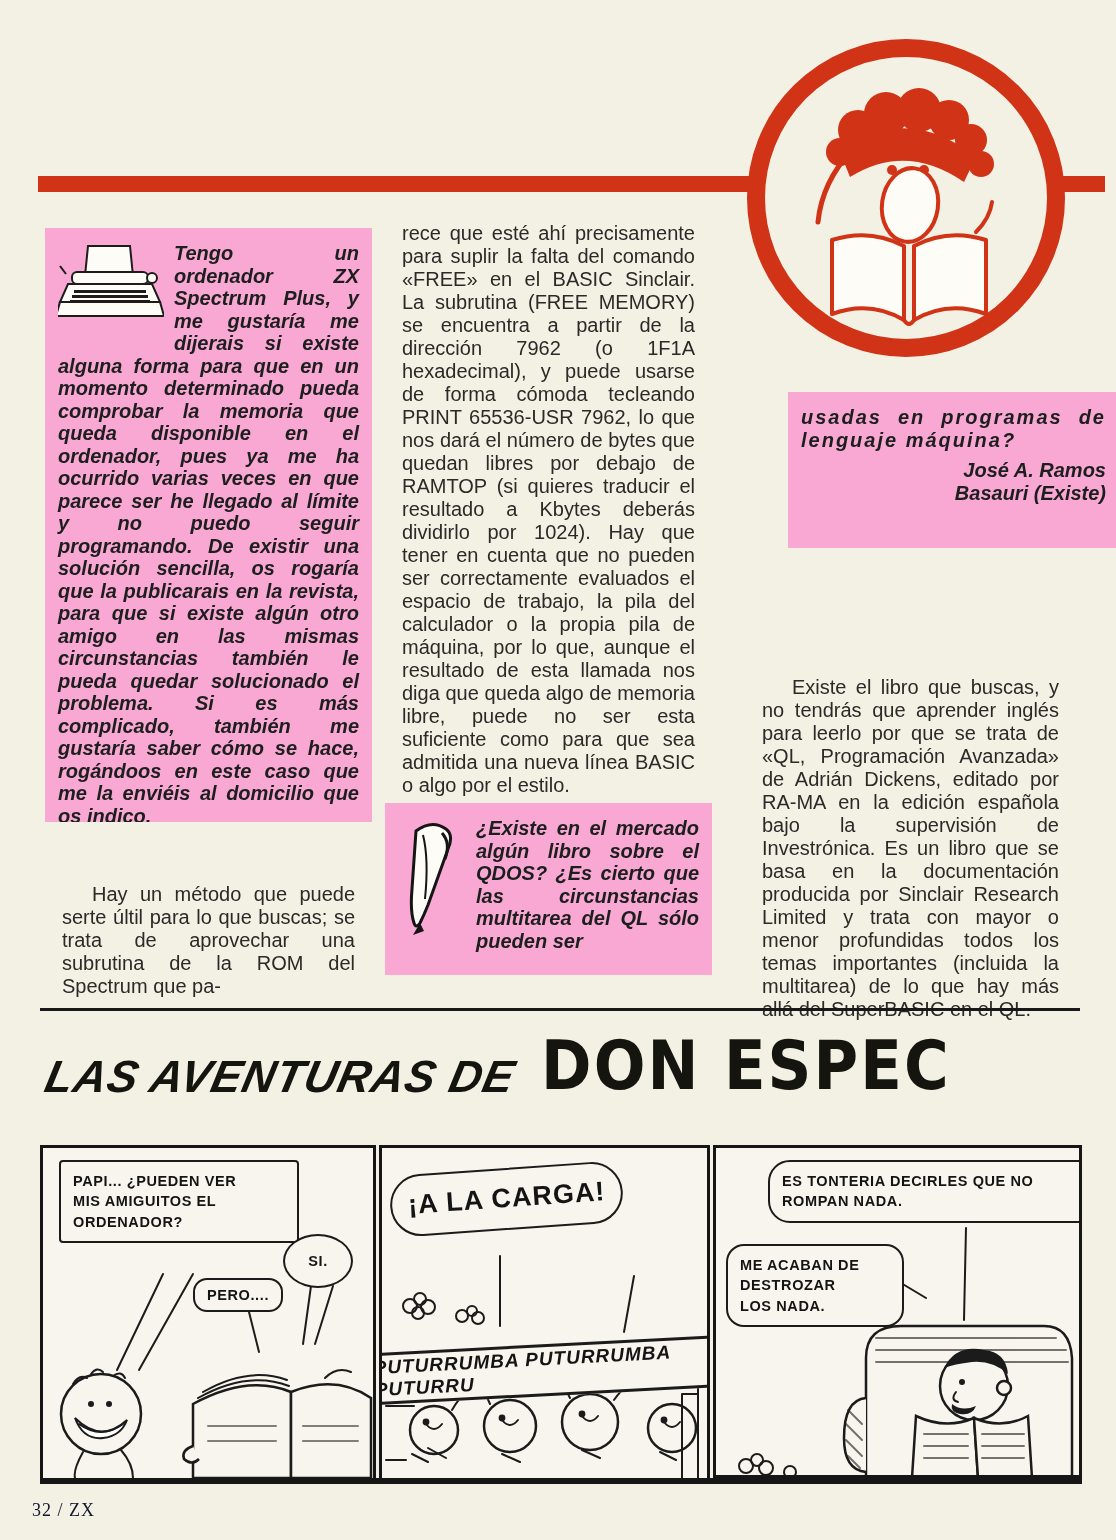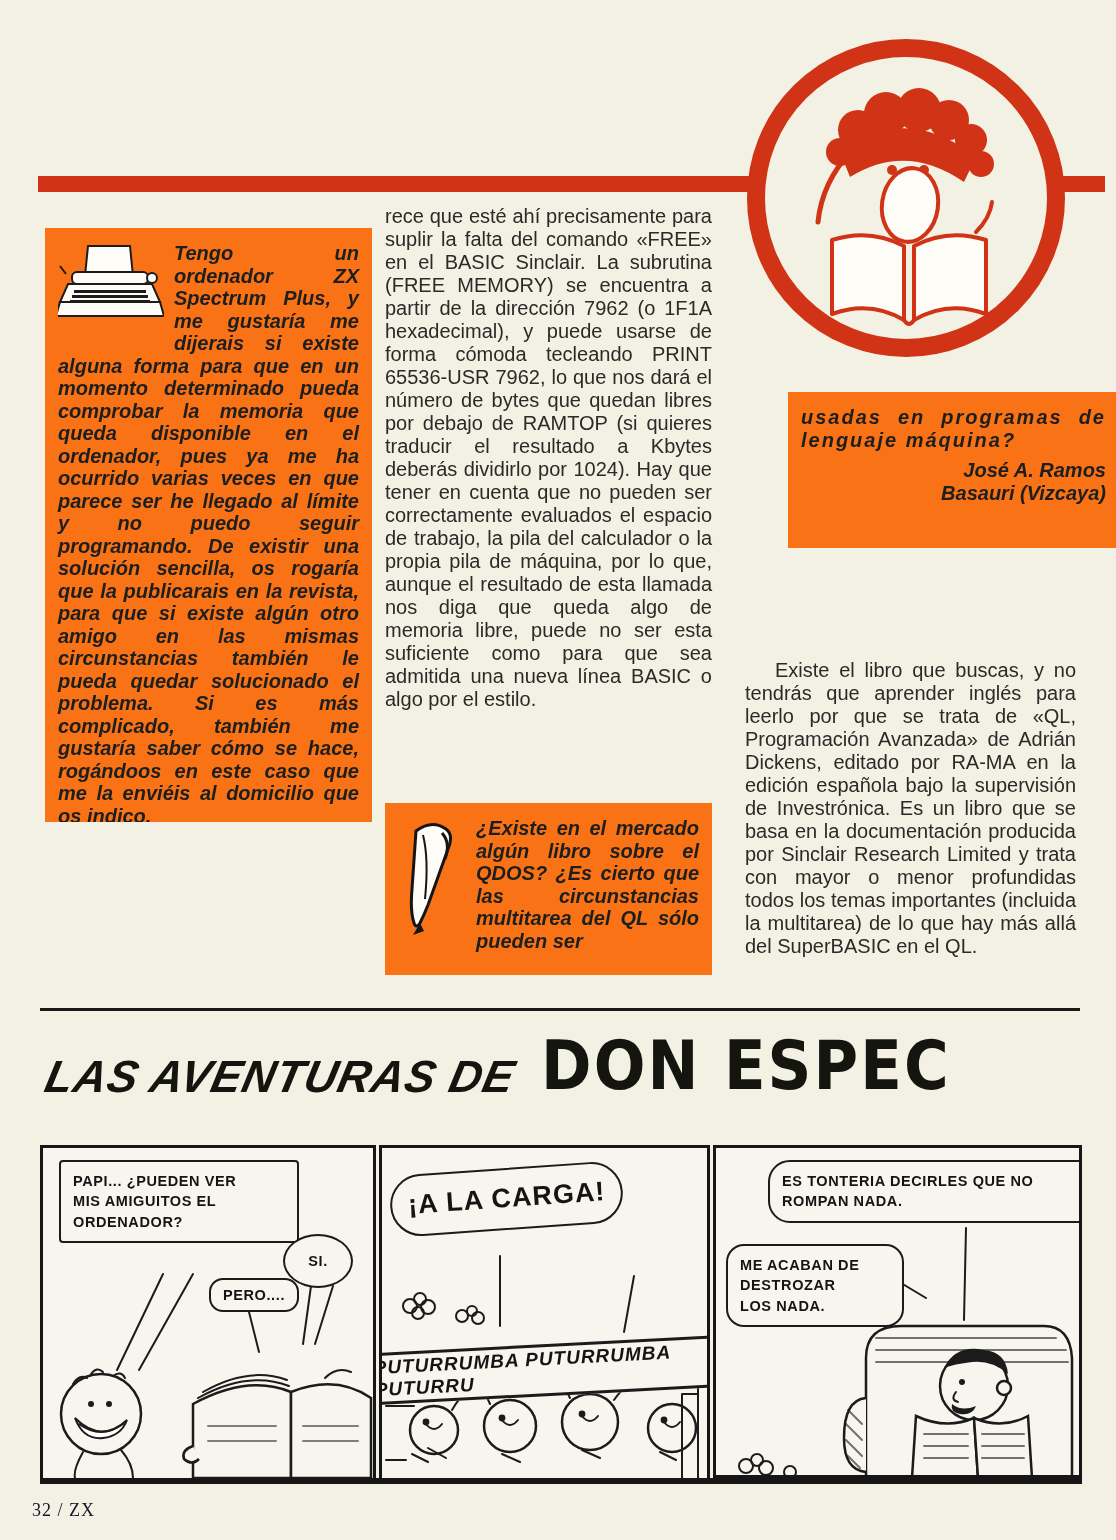--- a/index.html
+++ b/index.html
@@ -2,33 +2,33 @@
 <html><head>
 <meta charset="utf-8">
 <style>
   html,body{margin:0;padding:0;background:#e8e5da;}
   .page{position:relative;width:1116px;height:1540px;background:#f3f0e4;overflow:hidden;
         font-family:"Liberation Sans",sans-serif;color:#232321;}
   
   .redbar{position:absolute;left:38px;top:176px;width:1067px;height:16px;background:#d03315;}
   .masthead-circle{position:absolute;left:738px;top:30px;width:336px;height:336px;}
   
-  .bluebox{position:absolute;background:#f97316;box-sizing:border-box;padding:14px 13px;overflow:hidden;}
+  .bluebox{position:absolute;background:#f9a8d4;box-sizing:border-box;padding:14px 13px;overflow:hidden;}
   .box1{left:45px;top:228px;width:327px;height:594px;}
   .box2{left:385px;top:803px;width:327px;height:172px;}
   .box3{left:788px;top:392px;width:331px;height:156px;}
   .letter-text{margin:0;font-style:italic;font-weight:bold;font-size:20px;line-height:22.5px;
                text-align:justify;color:#1d1e1e;}
   .signature{margin-top:8px;text-align:right;font-style:italic;font-weight:bold;
              font-size:20px;line-height:23px;color:#1d1e1e;white-space:pre-line;}
   .tw-icon{float:left;width:106px;height:90px;margin:2px 10px 2px 0;}
   .pen-icon{float:left;width:60px;height:118px;margin:2px 14px 0 4px;}
   
   .reply{position:absolute;font-size:20px;line-height:23px;text-align:justify;color:#2a2a27;}
-  .reply p{margin:0;text-indent:30px;}
+  .reply p{margin:17px;text-indent:30px;}
   .reply1a{left:45px;top:866px;width:327px;}
   .reply1b{left:385px;top:205px;width:327px;}
   .reply2{left:745px;top:659px;width:331px;}
   
   .divider{position:absolute;left:40px;top:1008px;width:1040px;height:3px;background:#181818;}
   .comic-title{position:absolute;left:46px;top:1038px;display:flex;align-items:baseline;gap:26px;}
   .title-script{font-size:45px;font-weight:900;font-style:italic;transform:skewX(-12deg);
                 letter-spacing:1px;color:#15150f;}
   .title-logo{font-family:"DejaVu Sans",sans-serif;font-size:58px;font-weight:900;
               letter-spacing:2px;transform:scale(1.05,1.18);transform-origin:left bottom;color:#15150f;}
@@ -101,41 +101,44 @@
           <rect x="14" y="51" width="76" height="3"></rect>
           <rect x="12" y="56" width="80" height="2"></rect>
         </g>
         <polygon points="2,58 102,58 106,72 -2,72" fill="#fdfcf6" stroke="#1c1c1c" stroke-width="2"></polygon>
       </svg>
     </span>
     <p class="letter-text"><span>Tengo un ordenador ZX Spectrum Plus, y me gustaría me dijerais si existe alguna forma para que en un momento determinado pueda comprobar la memoria que queda disponible en el ordenador, pues ya me ha ocurrido varias veces en que parece ser he llegado al límite y no puedo seguir programando. De existir una solución sencilla, os rogaría que la publicarais en la revista, para que si existe algún otro amigo en las mismas circunstancias también le pueda quedar solucionado el problema. Si es más complicado, también me gustaría saber cómo se hace, rogándoos en este caso que me la enviéis al domicilio que os indico.</span></p>
 
   </div>
 
+  <div class="reply reply1a">
+    <p>Hay un método que puede serte últil para lo que buscas; se trata de aprovechar una subrutina de la ROM del Spectrum que pa-</p>
+  </div>
 
   <div class="reply reply1b">
     <p style="text-indent:0">rece que esté ahí precisamente para suplir la falta del comando «FREE» en el BASIC Sinclair. La subrutina (FREE MEMORY) se encuentra a partir de la dirección 7962 (o 1F1A hexadecimal), y puede usarse de forma cómoda tecleando PRINT 65536-USR 7962, lo que nos dará el número de bytes que quedan libres por debajo de RAMTOP (si quieres traducir el resultado a Kbytes deberás dividirlo por 1024). Hay que tener en cuenta que no pueden ser correctamente evaluados el espacio de trabajo, la pila del calculador o la propia pila de máquina, por lo que, aunque el resultado de esta llamada nos diga que queda algo de memoria libre, puede no ser esta suficiente como para que sea admitida una nueva línea BASIC o algo por el estilo.</p>
   </div>
 
   <div class="bluebox box2">
     <span class="pen-icon">
       <svg width="60" height="118" viewBox="0 0 60 118">
         <path d="M14,12 Q30,0 44,10 Q52,16 46,30 L26,86 Q22,96 18,104 Q14,110 12,104 Q8,92 10,70 Q12,40 14,12 Z" fill="#fdfcf6" stroke="#151515" stroke-width="3"></path>
         <path d="M21,16 Q27,40 23,80" fill="none" stroke="#151515" stroke-width="2"></path>
         <path d="M40,14 q9,10 3,26" fill="none" stroke="#151515" stroke-width="3"></path>
         <path d="M18,104 l-7,12 l11,-4 Z" fill="#151515"></path>
       </svg>
     </span>
     <p class="letter-text"><span>¿Existe en el mercado algún libro sobre el QDOS? ¿Es cierto que las circunstancias multitarea del QL sólo pueden ser</span></p>
   </div>
 
   <div class="bluebox box3">
     <p class="letter-text" style="letter-spacing:2px">usadas en programas de lenguaje máquina?</p>
     <div class="signature">José A. Ramos
-Basauri (Vizcaya)</div>
+Basauri (Existe)</div>
   </div>
 
   <div class="reply reply2">
     <p>Existe el libro que buscas, y no tendrás que aprender inglés para leerlo por que se trata de «QL, Programación Avanzada» de Adrián Dickens, editado por RA-MA en la edición española bajo la supervisión de Investrónica. Es un libro que se basa en la documentación producida por Sinclair Research Limited y trata con mayor o menor profundidas todos los temas importantes (incluida la multitarea) de lo que hay más allá del SuperBASIC en el QL.</p>
   </div>
 
   <div class="divider"></div>
   <div class="comic-title">
     <span class="title-script">LAS AVENTURAS DE</span>
     <span class="title-logo">DON ESPEC</span>
@@ -160,21 +163,21 @@
         <path d="M155,250 Q205,222 246,238 M160,244 Q205,218 244,232" class="ln" stroke-width="1.5"></path>
         <line x1="248" y1="244" x2="248" y2="330" class="ln"></line>
         <path d="M165,278 h68 M165,293 h68 M260,278 h55 M260,293 h55" class="ln" stroke-width="1" opacity=".55"></path>
         <path d="M150,298 q-12,4 -9,13 q8,7 15,0" class="fl" stroke-width="2"></path>
         <path d="M282,230 q12,-12 26,-6" class="ln"></path>
       </svg>
       <div class="bubble" style="left:16px;top:12px;width:212px;">PAPI... ¿PUEDEN VER
 MIS AMIGUITOS EL
 ORDENADOR?</div>
       <div class="bubble b-ellipse" style="left:240px;top:86px;width:66px;height:50px;">SI.</div>
-      <div class="bubble" style="left:150px;top:130px;padding:5px 12px;border-radius:14px;margin-left:16px;">PERO....</div>
+      <div class="bubble" style="left:150px;top:130px;padding:5px 12px;border-radius:14px;">PERO....</div>
     </div>
 
     <div class="panel p2">
       <svg class="art" width="325" height="330" viewBox="0 0 325 330">
         <path d="M118,108 L118,178 M252,128 L242,184" class="ln"></path>
         <g class="ln">
           <circle cx="28" cy="158" r="7"></circle>
             <circle cx="38" cy="151" r="6"></circle>
             <circle cx="46" cy="159" r="7"></circle>
             <circle cx="36" cy="165" r="6"></circle>

